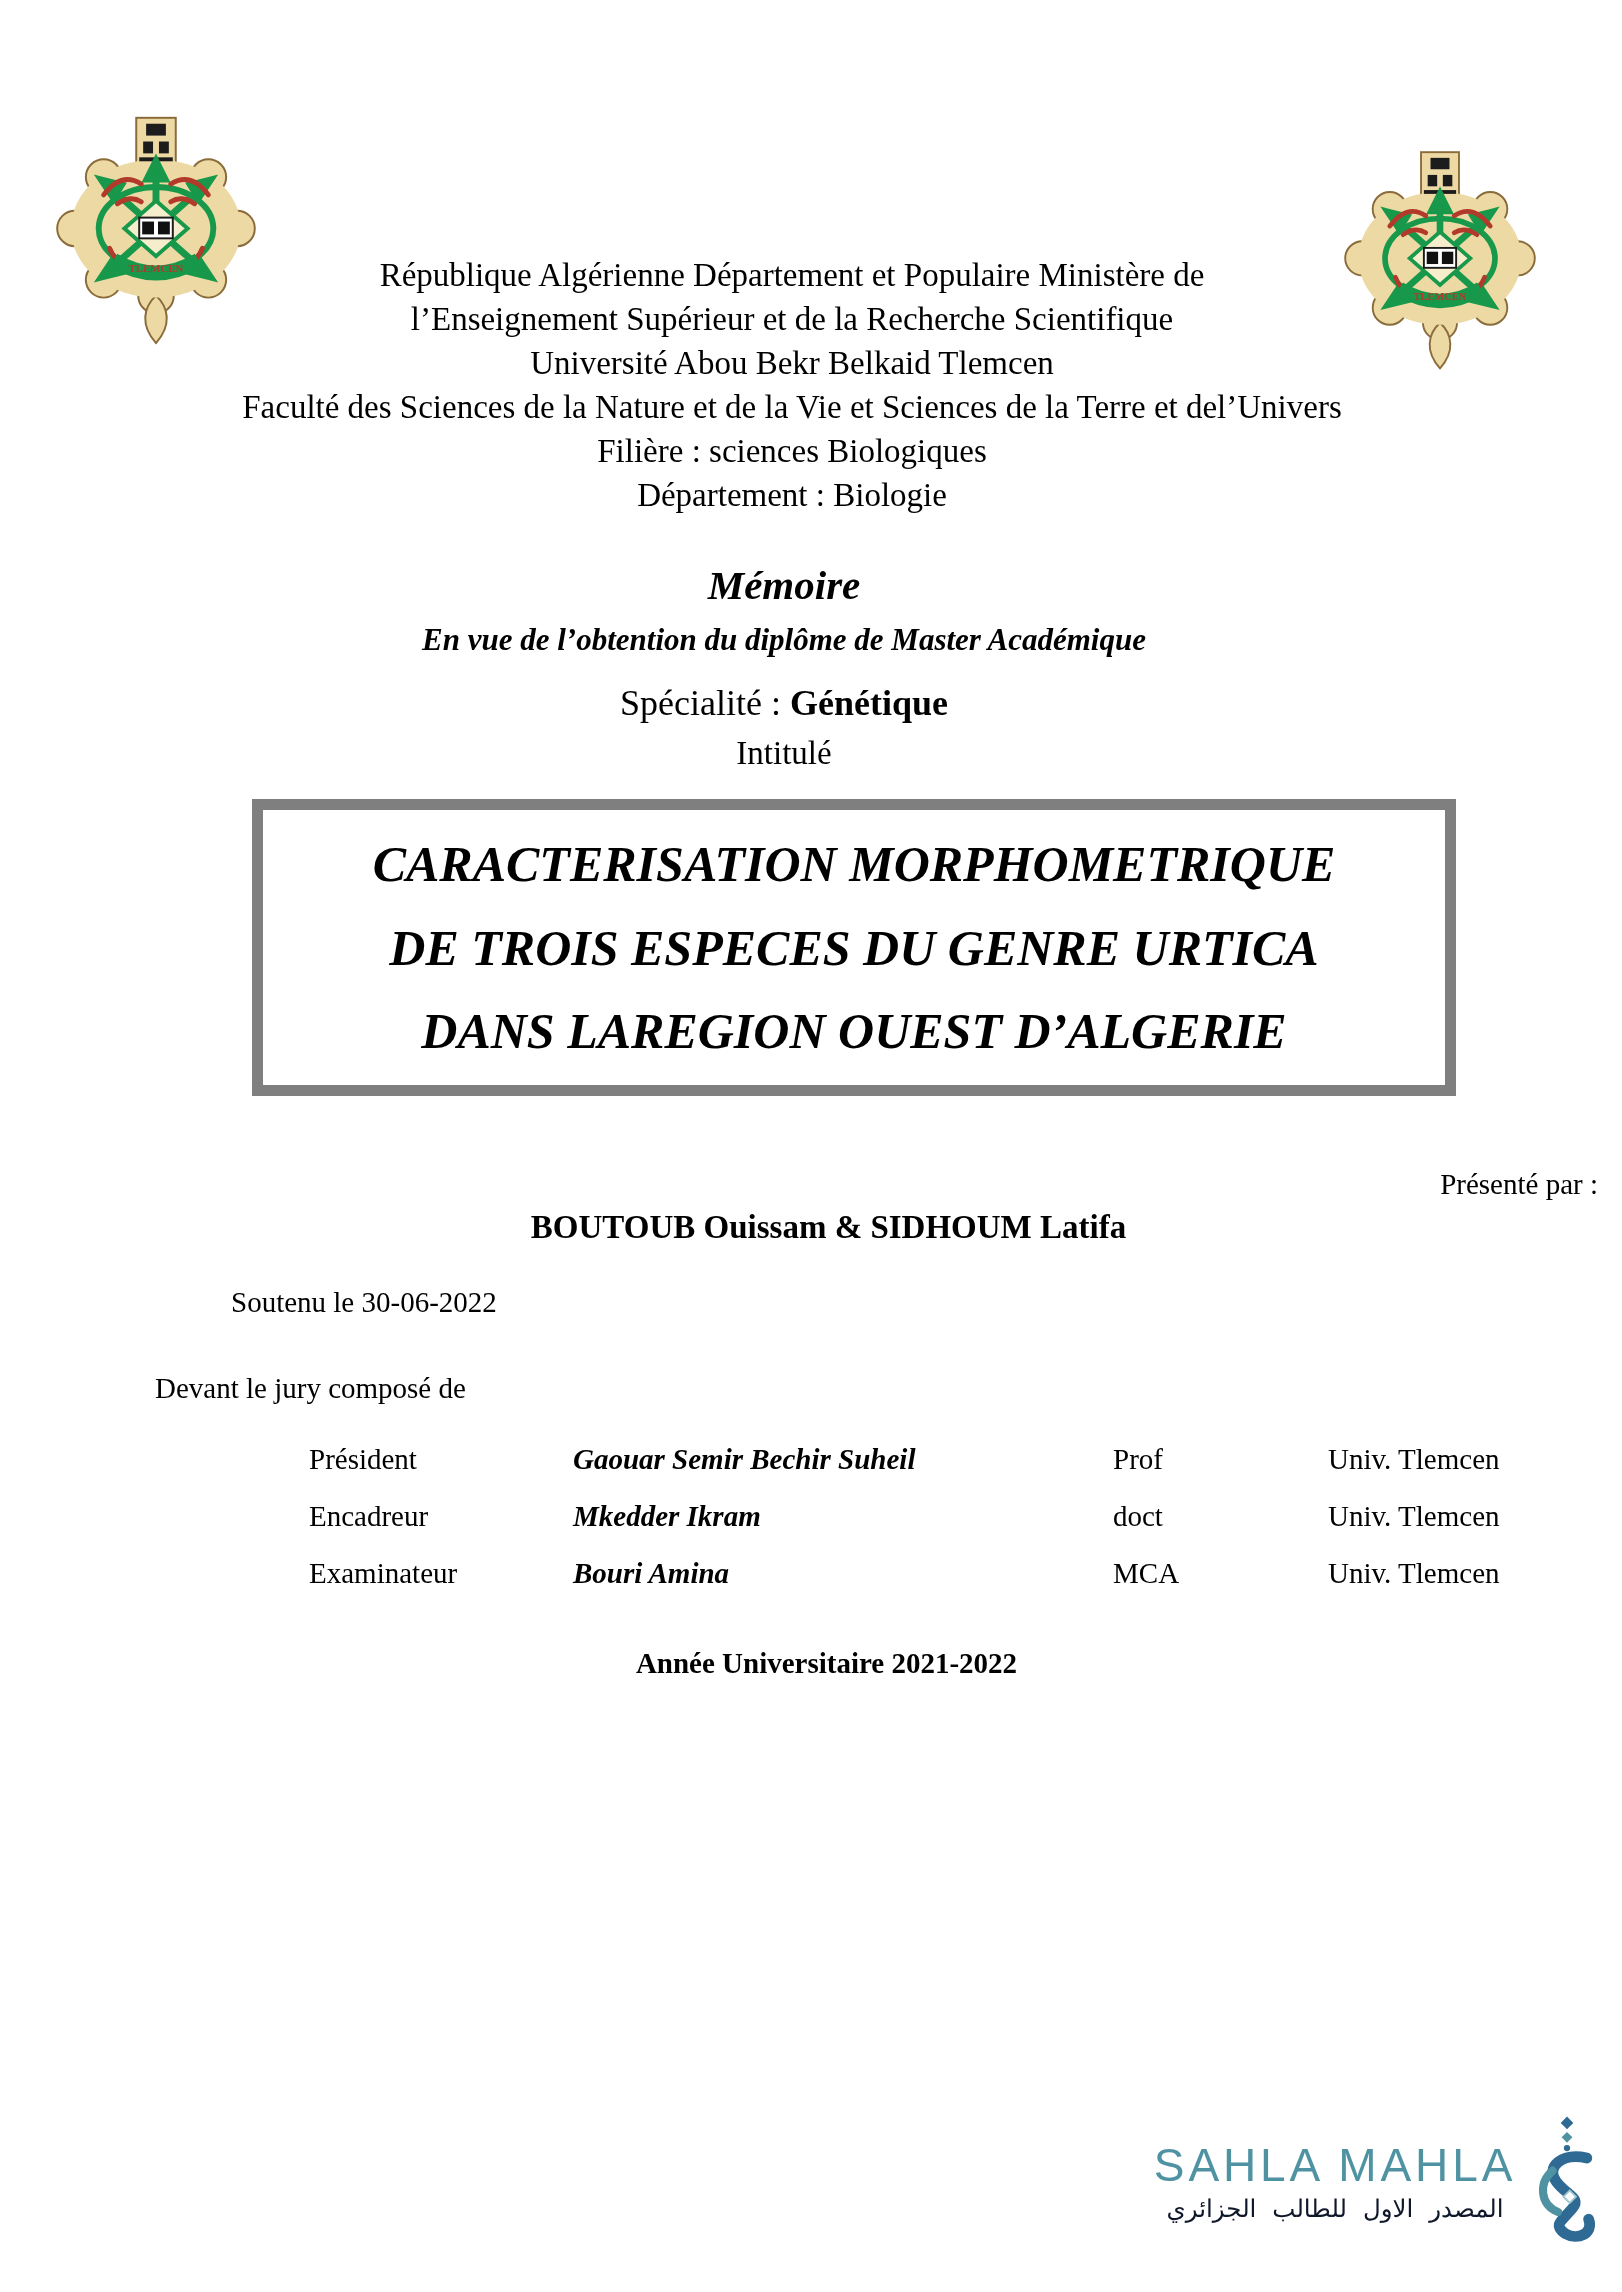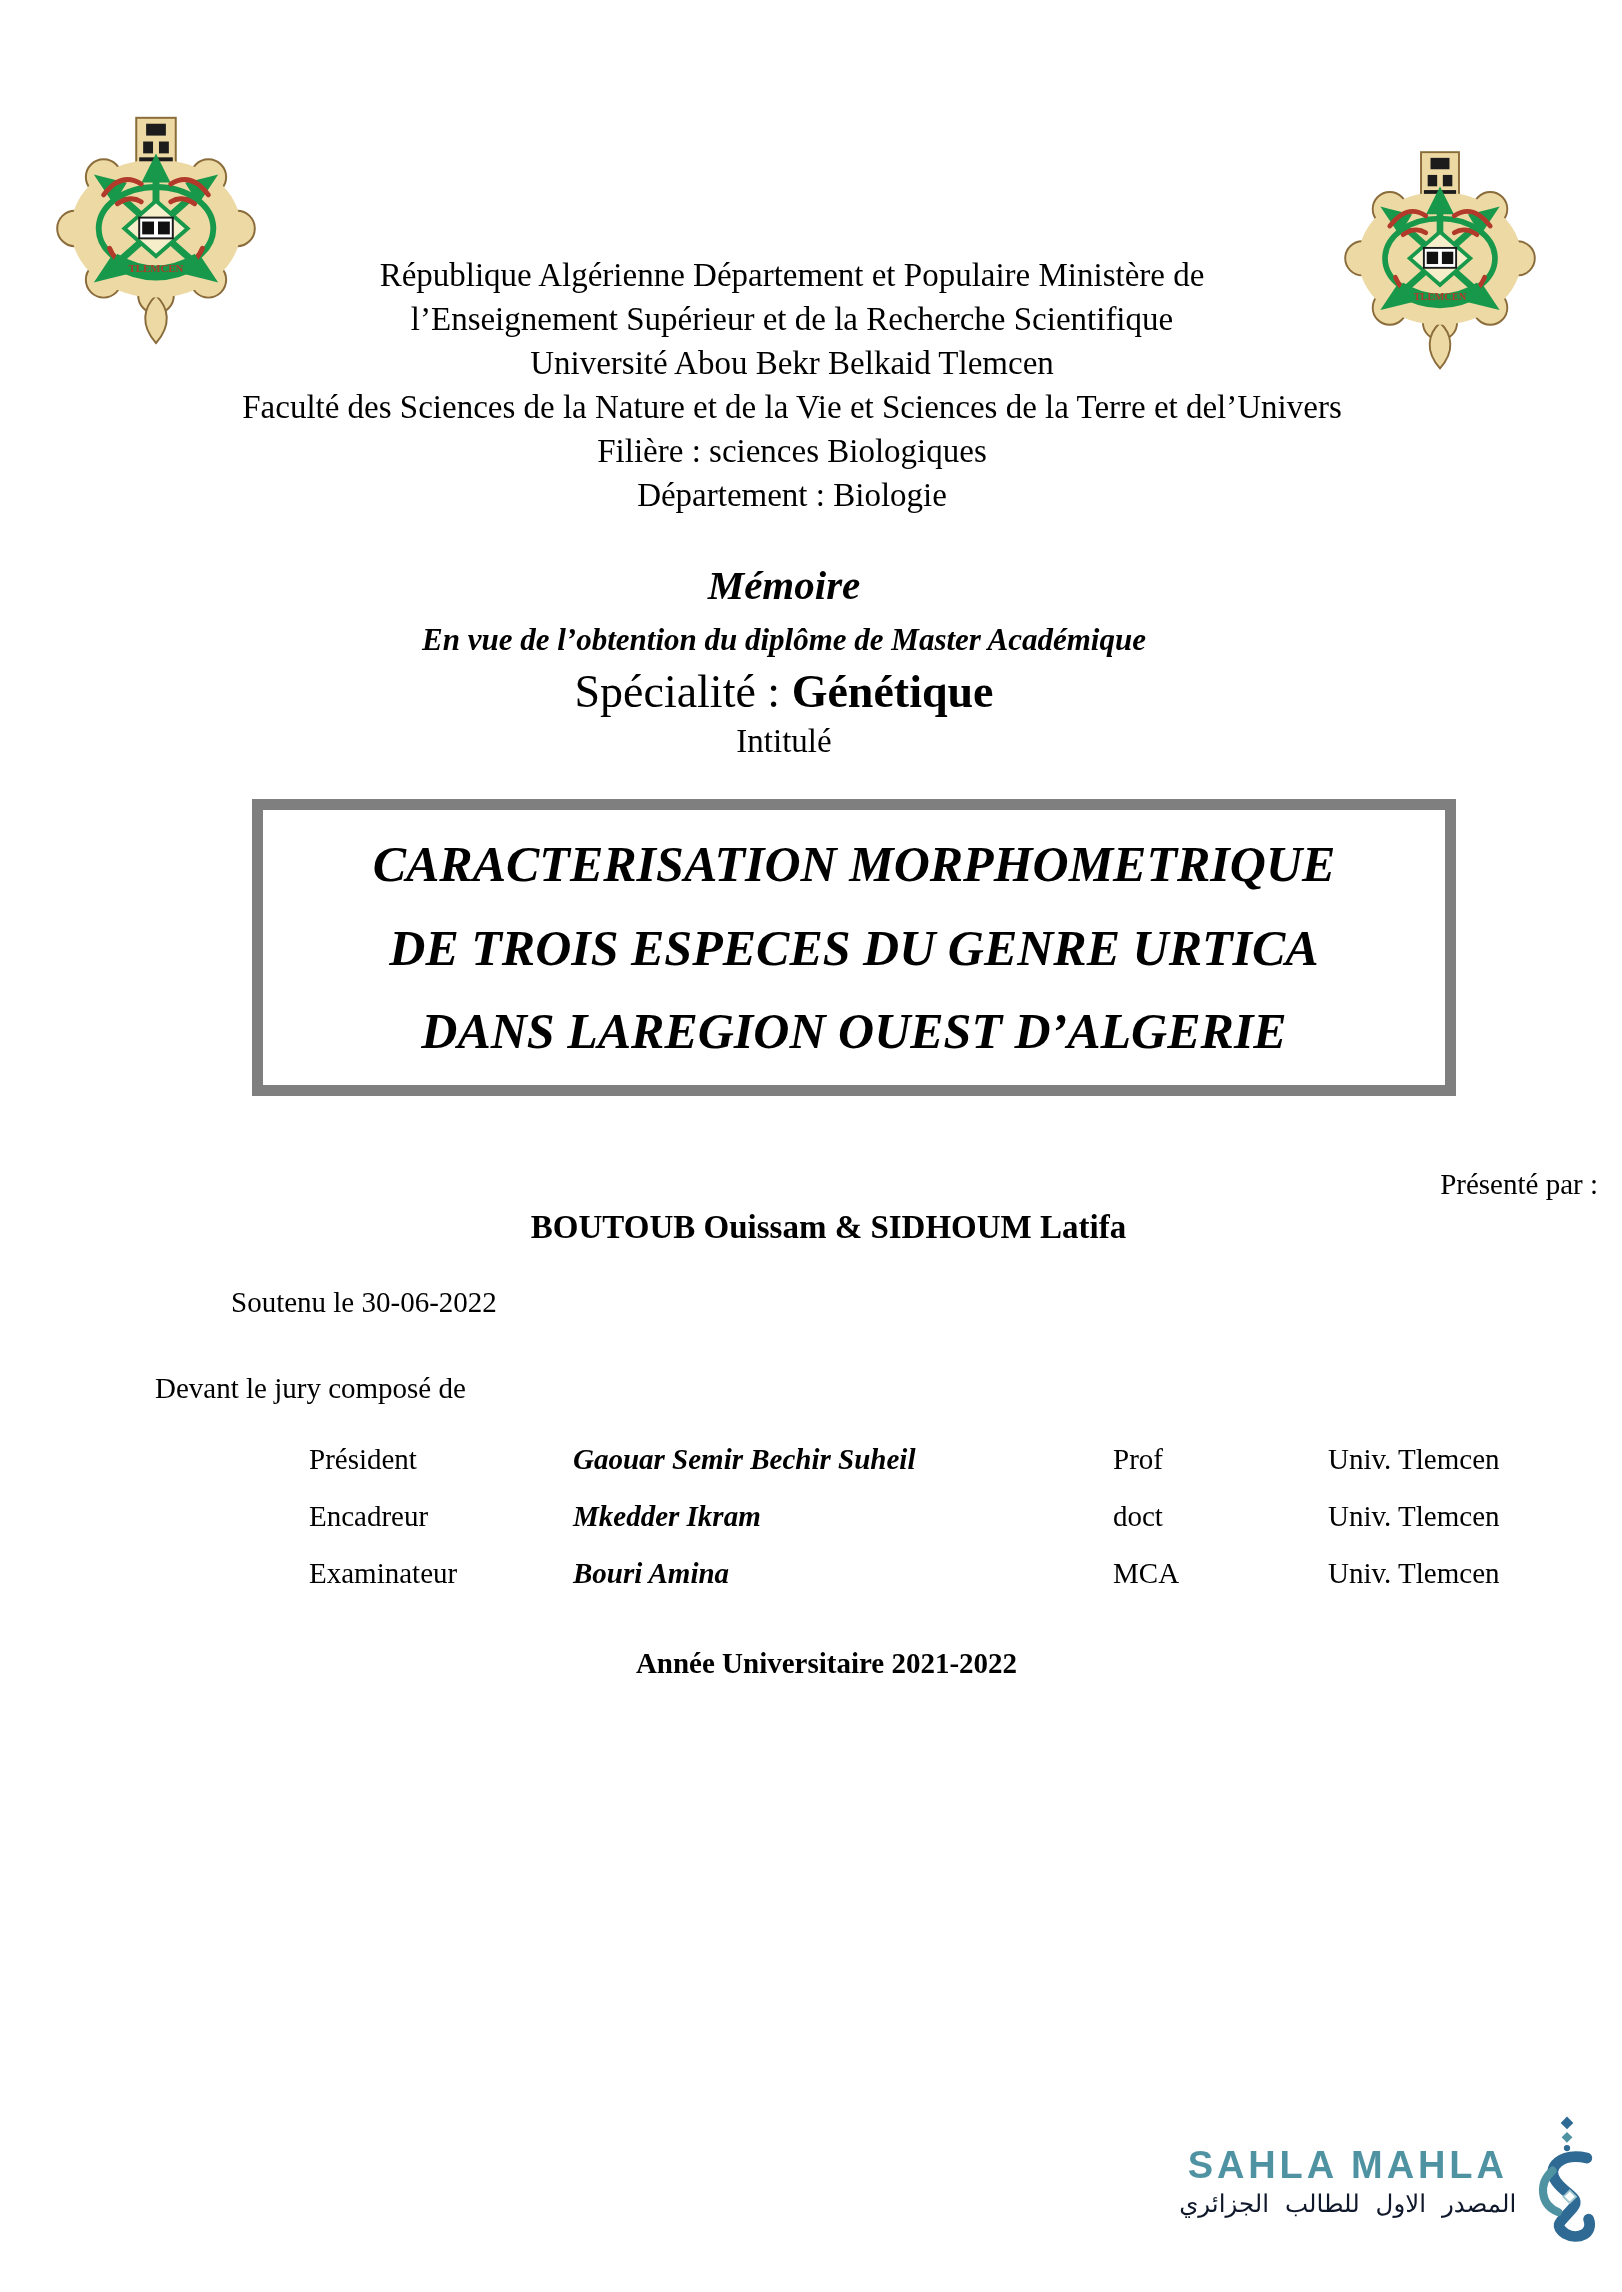--- a/index.html
+++ b/index.html
@@ -22,21 +22,21 @@
     position:absolute;left:0;top:253px;width:1584px;
     text-align:center;font-size:33px;line-height:44px;
   }
 
   
   .memoire-block{
     position:absolute;left:0;top:558px;width:1568px;text-align:center;
   }
   .memoire-title{font-size:41px;line-height:55px;font-weight:bold;font-style:italic;}
   .memoire-subtitle{font-size:31px;line-height:53px;font-weight:bold;font-style:italic;}
-  .memoire-specialite{font-size:46px;line-height:51px;}
+  .memoire-specialite{font-size:36px;line-height:51px;margin-top:12px;}
   .memoire-specialite .spec-value{font-weight:bold;}
   .memoire-intitule{font-size:33px;line-height:49px;}
 
   
   .title-box{
     position:absolute;left:204px;top:799px;
     width:1182px;height:275px;
     border:11.8px solid #7f7f7f;
     background:#ffffff;
     text-align:center;
@@ -73,21 +73,21 @@
   }
 
   
   .footer-logo{
     position:absolute;right:9.8px;top:2109px;
     display:flex;align-items:center;
   }
   .sahla-text{text-align:center;margin-right:5.9px;}
   .sahla-name{
     font-family:"Liberation Sans", sans-serif;
-    font-weight:bold;font-size:38px;letter-spacing:3.9px;
+    font-weight:normal;font-size:46px;letter-spacing:3.9px;
     color:#4f93a3;white-space:nowrap;
   }
   .sahla-tagline{
     font-size:24.5px;color:#0f172a;direction:rtl;
     word-spacing:9.8px;margin-top:2px;white-space:nowrap;
   }
   .sahla-mark{width:90px;height:143px;}
 </style>
 </head>
 <body>

